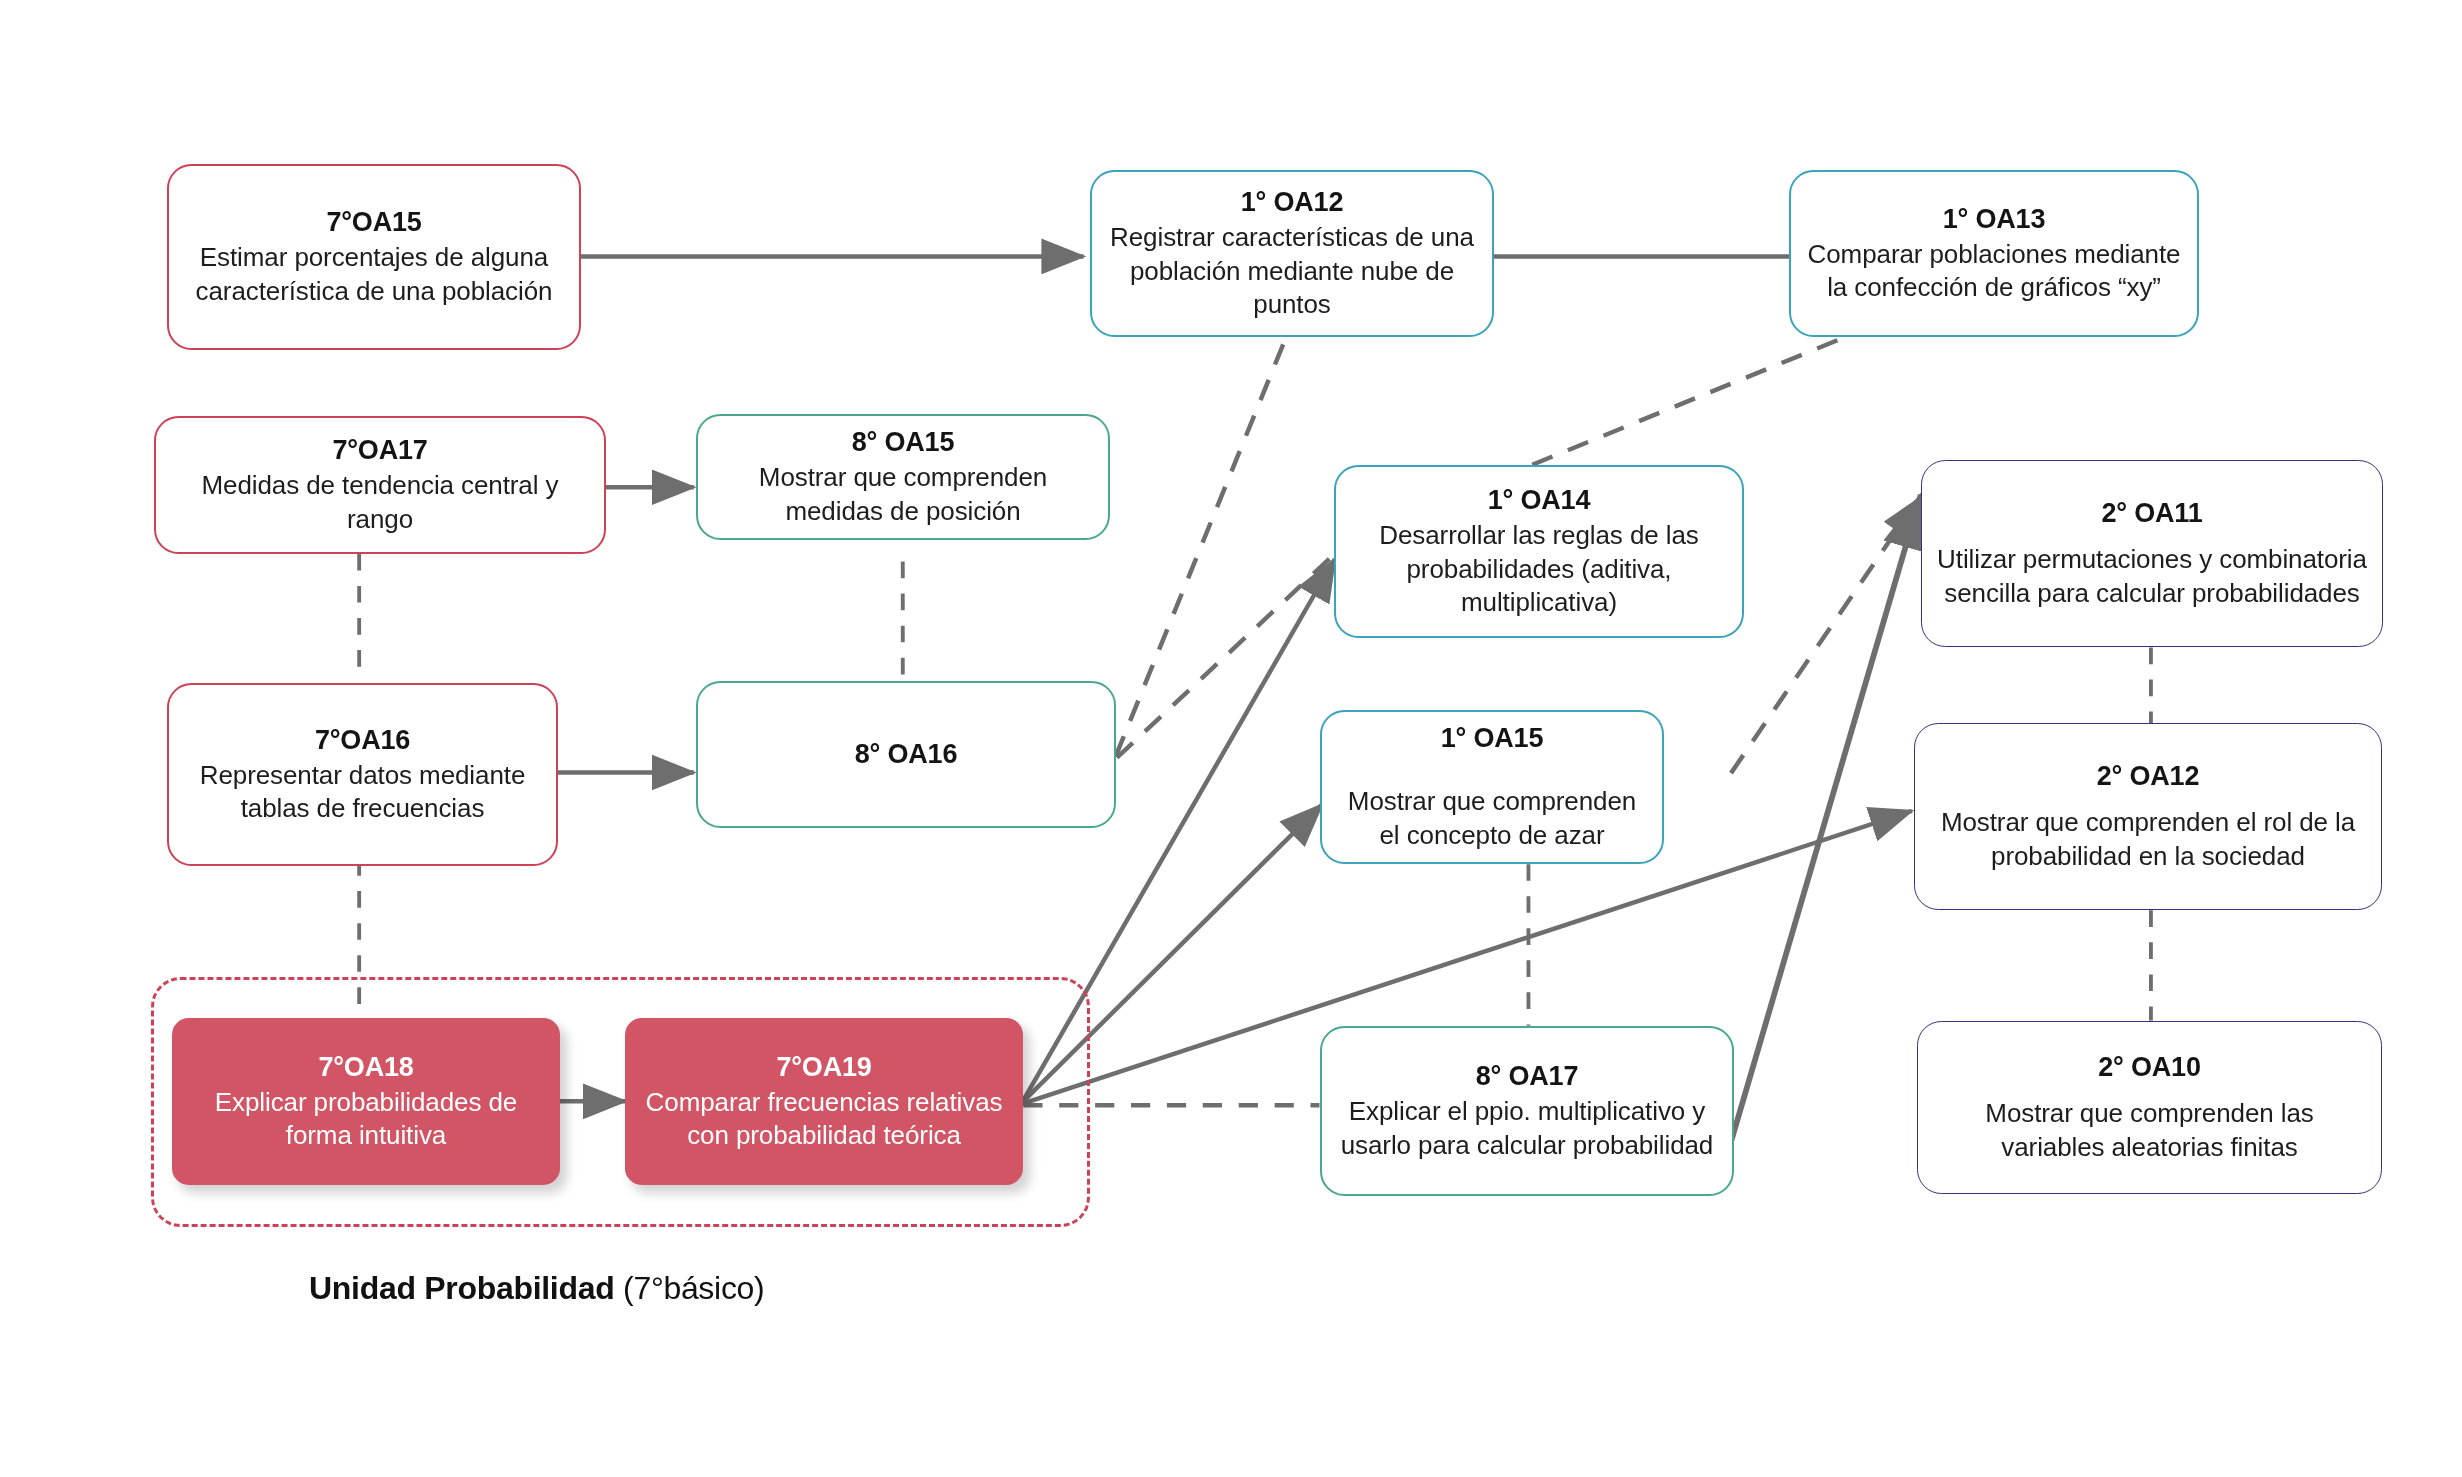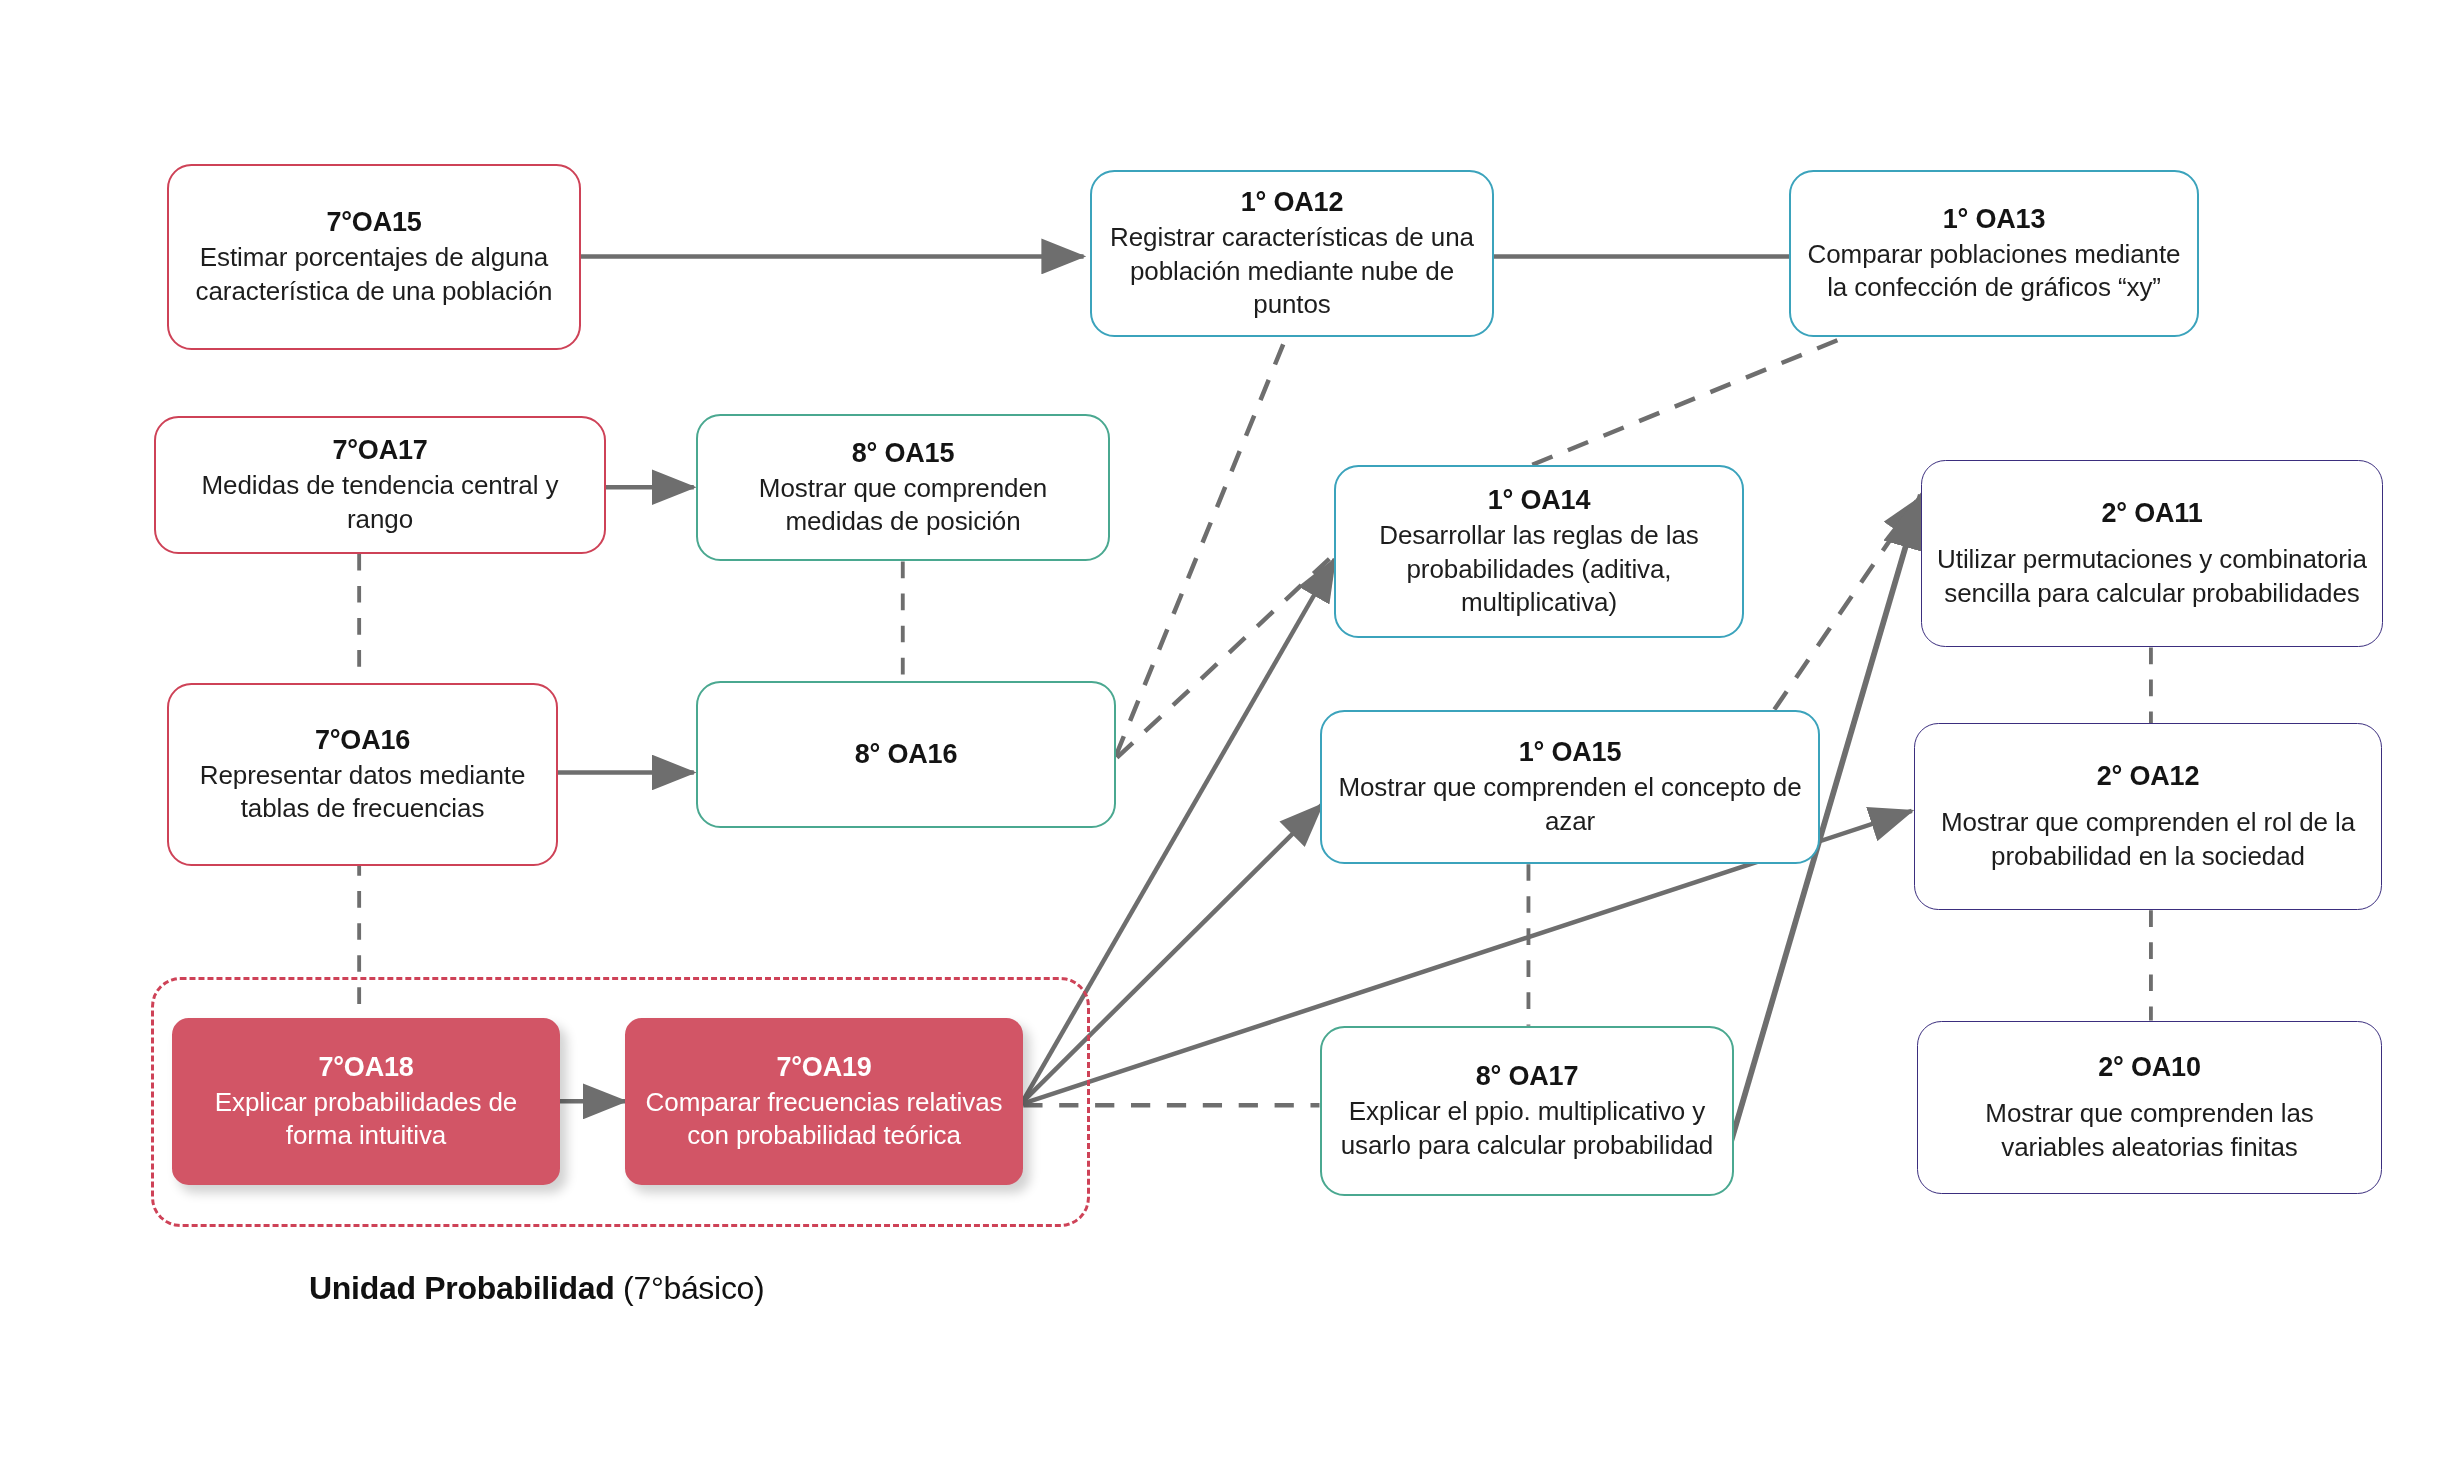--- a/index.html
+++ b/index.html
@@ -143,21 +143,21 @@
   <div class="node n-cyan" style="left:1789px;top:170px;width:410px;height:167px;">
     <div class="code">1° OA13</div>
     <div class="desc">Comparar poblaciones mediante la confección de gráficos “xy”</div>
   </div>
 
   <div class="node n-red" style="left:154px;top:416px;width:452px;height:138px;">
     <div class="code">7°OA17</div>
     <div class="desc">Medidas de tendencia central y rango</div>
   </div>
 
-  <div class="node n-green" style="left:696px;top:414px;width:414px;height:147px;">
+  <div class="node n-green" style="left:696px;top:414px;width:414px;height:126px;">
     <div class="code">8° OA15</div>
     <div class="desc">Mostrar que comprenden medidas de posición</div>
   </div>
 
   <div class="node n-cyan" style="left:1334px;top:465px;width:410px;height:173px;">
     <div class="code">1° OA14</div>
     <div class="desc">Desarrollar las reglas de las probabilidades (aditiva, multiplicativa)</div>
   </div>
 
   <div class="node n-purple" style="left:1921px;top:460px;width:462px;height:187px;">
@@ -167,21 +167,21 @@
 
   <div class="node n-red" style="left:167px;top:683px;width:391px;height:183px;">
     <div class="code">7°OA16</div>
     <div class="desc">Representar datos mediante tablas de frecuencias</div>
   </div>
 
   <div class="node n-green" style="left:696px;top:681px;width:420px;height:147px;">
     <div class="code">8° OA16</div>
   </div>
 
-  <div class="node n-cyan" style="left:1320px;top:710px;width:500px;height:154px;">
+  <div class="node n-cyan" style="left:1320px;top:710px;width:344px;height:154px;justify-content:space-between;">
     <div class="code">1° OA15</div>
     <div class="desc">Mostrar que comprenden el concepto de azar</div>
   </div>
 
   <div class="node n-purple" style="left:1914px;top:723px;width:468px;height:187px;">
     <div class="code">2° OA12</div>
     <div class="desc">Mostrar que comprenden el rol de la probabilidad en la sociedad</div>
   </div>
 
   <div class="node n-fill" style="left:172px;top:1018px;width:388px;height:167px;">

